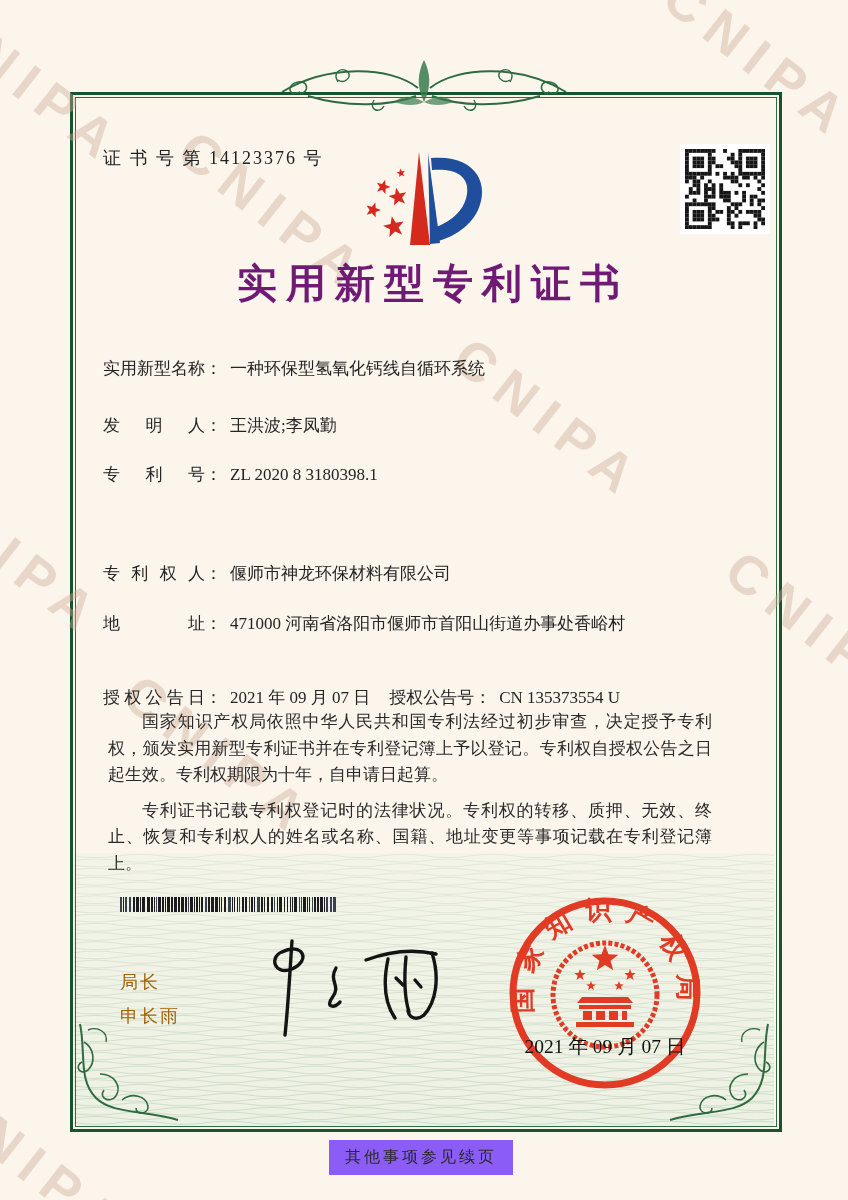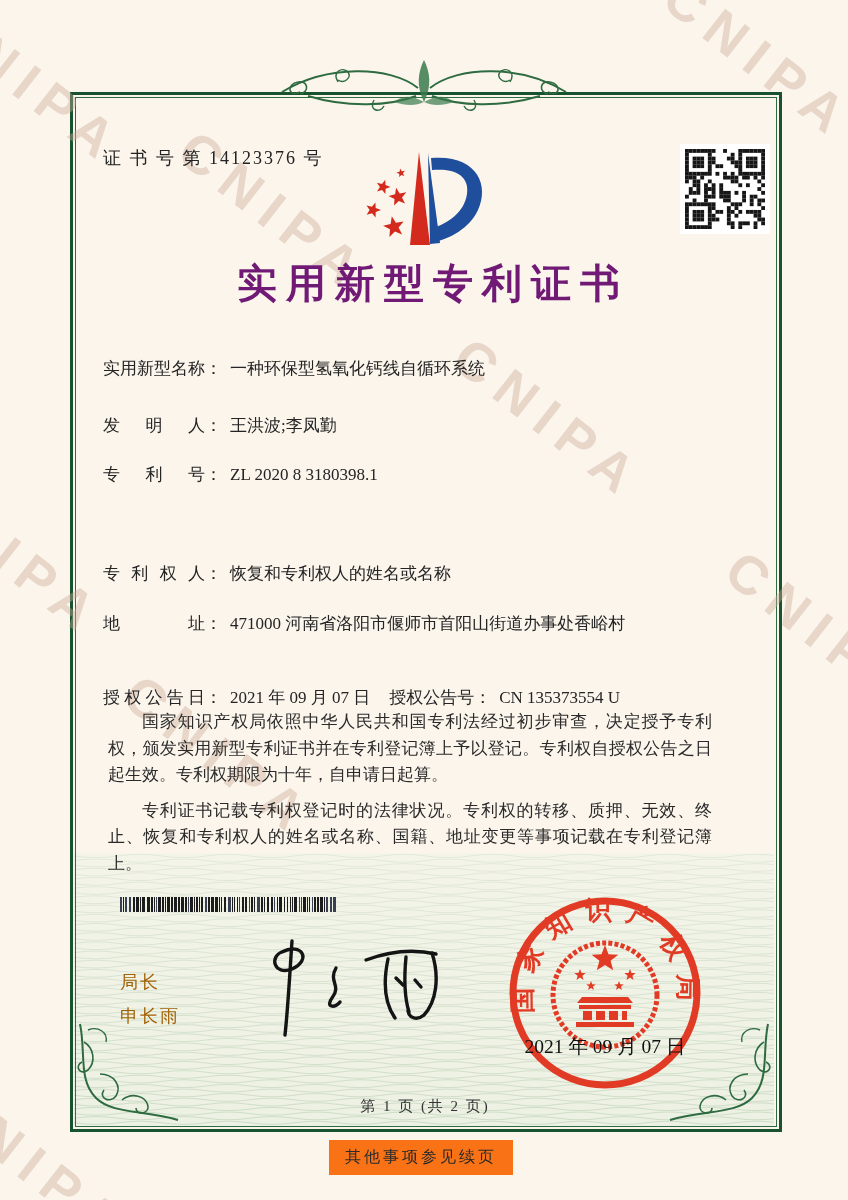--- a/index.html
+++ b/index.html
@@ -47,21 +47,21 @@
     position:absolute;left:99px;top:700px;width:622px;
     font-size:17px;line-height:26.5px;color:#2a2a2a;text-align:justify;
   }
   .bodytext p{margin:9px;text-indent:2em;}
   .barcode{position:absolute;left:120px;top:897px;}
   .signer{position:absolute;left:120px;font-size:18px;color:#a16207;letter-spacing:2px;}
   .sig{position:absolute;left:238px;top:938px;}
   .seal{position:absolute;left:505px;top:893px;}
   .pageinfo{position:absolute;left:72px;top:1097px;width:706px;text-align:center;font-size:15px;letter-spacing:2px;color:#333;}
   .notebox{
-    position:absolute;left:329px;top:1140px;background:#f97316;
+    position:absolute;left:329px;top:1140px;background:#8b5cf6;
     padding:7px 16px;font-size:16px;letter-spacing:3px;color:#2a2a2a;z-index:3;
   }
   .orn{position:absolute;z-index:2;pointer-events:none;}
 </style>
 </head>
 <body>
 
 <div class="wm" style="left:-40px;top:-10px">CNIPA</div>
 <div class="wm" style="left:690px;top:-35px">CNIPA</div>
 <div class="wm" style="left:205px;top:118px">CNIPA</div>
@@ -420,21 +420,21 @@
   <div class="frow" style="top:357px">
     <span class="lbl">实用新型名称</span><span class="colon">：</span><span>一种环保型氢氧化钙线自循环系统</span>
   </div>
   <div class="frow" style="top:414px">
     <span class="lbl">发明人</span><span class="colon">：</span><span>王洪波;李凤勤</span>
   </div>
   <div class="frow" style="top:463px">
     <span class="lbl">专利号</span><span class="colon">：</span><span>ZL 2020 8 3180398.1</span>
   </div>
   <div class="frow" style="top:562px">
-    <span class="lbl">专利权人</span><span class="colon">：</span><span>恢复和专利权人的姓名或名称</span>
+    <span class="lbl">专利权人</span><span class="colon">：</span><span>偃师市神龙环保材料有限公司</span>
   </div>
   <div class="frow" style="top:612px">
     <span class="lbl">地址</span><span class="colon">：</span><span>471000 河南省洛阳市偃师市首阳山街道办事处香峪村</span>
   </div>
   <div class="frow" style="top:660px">
     <span class="grant-first">
       <span class="lbl">授权公告日</span><span class="colon">：</span><span>2021 年 09 月 07 日</span>
     </span>
     <span>
       <span>授权公告号</span><span class="colon">：</span><span>CN 135373554 U</span>
@@ -555,15 +555,14 @@
       <rect x="74" y="112" width="52" height="4" fill="#e23b25"></rect>
       <rect x="78" y="118" width="9" height="9" fill="#e23b25"></rect>
       <rect x="91" y="118" width="9" height="9" fill="#e23b25"></rect>
       <rect x="104" y="118" width="9" height="9" fill="#e23b25"></rect>
       <rect x="117" y="118" width="5" height="9" fill="#e23b25"></rect>
       <rect x="71" y="129" width="58" height="5" fill="#e23b25"></rect>
     </g>
     <text x="100" y="160" text-anchor="middle" font-size="19.5" fill="#101010" font-family="Liberation Serif, serif">2021 年 09 月 07 日</text>
   </svg>
 
-  <div class="pageinfo">第 1 页 (共 2 页)</div>
   <div class="notebox">其他事项参见续页</div>
 </div>
 
 </body></html>

